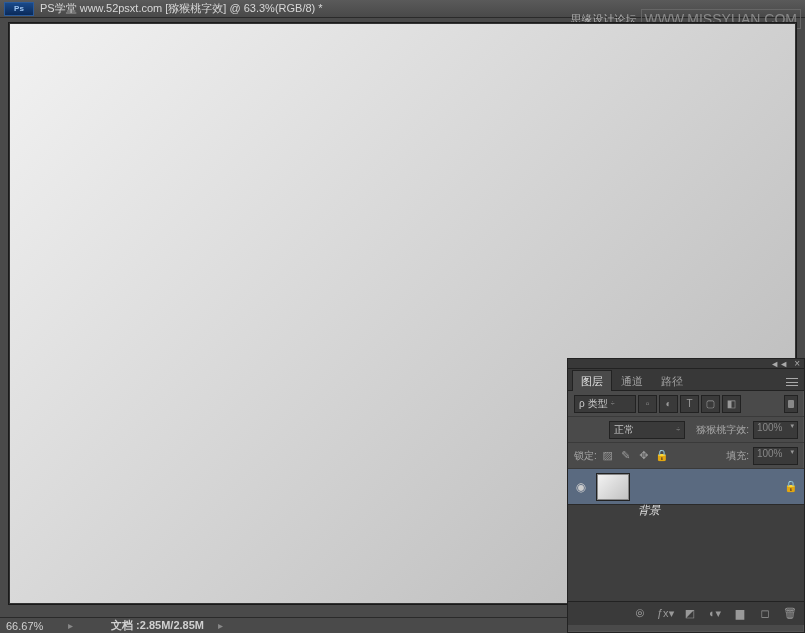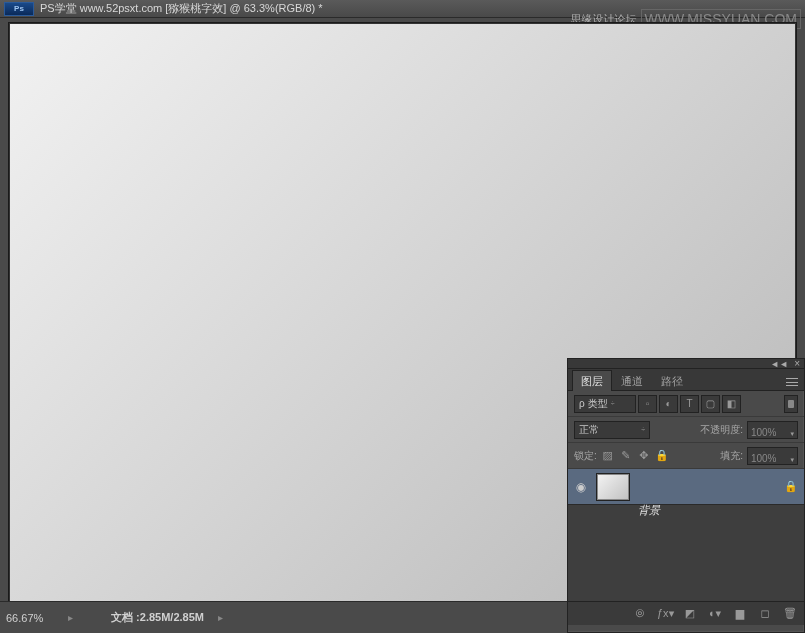--- a/index.html
+++ b/index.html
@@ -40,21 +40,21 @@
       position: absolute;
       left: 8px; top: 22px;
       width: 789px; height: 583px;
       background: linear-gradient(135deg, #f2f2f2, #b6b6b6);
       border: 1px solid #1a1a1a;
       box-shadow: inset 0 0 0 1px #333;
     }
     .statusbar {
       position: absolute;
       left: 0; bottom: 0;
-      width: 805px; height: 32px;
+      width: 805px; height: 16px;
       background: #4a4a4a;
       border-top: 1px solid #2a2a2a;
       display: flex; align-items: center;
       padding: 0 6px;
       gap: 14px;
       color: #d0d0d0;
       font-size: 11px;
     }
     .statusbar .zoom { width: 48px; }
     .statusbar .chev { color: #888; font-size: 10px; }
@@ -126,21 +126,21 @@
     .sel {
       background: #3a3a3a;
       border: 1px solid #222;
       color: #c8c8c8;
       height: 18px;
       display: flex; align-items: center;
       padding: 0 4px;
       gap: 3px;
     }
     .sel.kind { width: 62px; }
-    .sel.blend { width: 76px; }
+    .sel.blend { width: 76px; margin-left: 35px; }
     .tri { font-size: 7px; color: #999; }
     .mini {
       width: 19px; height: 18px;
       background: #3a3a3a;
       border: 1px solid #222;
       display: flex; align-items: center; justify-content: center;
       color: #999; font-size: 10px;
     }
     .toggle {
       width: 14px; height: 18px;
@@ -148,24 +148,24 @@
       border: 1px solid #222;
       margin-left: auto;
       position: relative;
     }
     .toggle::after {
       content:''; position:absolute; top:4px; left:3px;
       width:6px; height:8px; background:#888; border-radius:1px;
     }
     .lbl { color: #a8a8a8; }
     .val {
-      display: flex; align-items: flex-end;
-      background: #3a3a3a;
-      border: 1px solid #222;
-      height: 18px; padding: 0 3px; gap: 14px;
+      display: flex; align-items: flex-start;
+      background: #3a3a3a;
+      border: 1px solid #222;
+      height: 18px; padding: 0 3px; gap: 8px;
       color: #888;
     }
     .row3 { justify-content: flex-start; gap: 4px; }
     .lock-ico { width: 14px; text-align: center; color: #999; font-size: 11px; }
     .spacer { flex: 1; }
 
     .layer-list {
       flex: 1;
       background: #3e3e3e;
       height: 132px;
@@ -251,21 +251,21 @@
     <div class="mini">◧</div>
     <div class="toggle"></div>
   </div>
 
   <div class="row">
     <div class="sel blend">
       <span>正常</span>
       <span class="tri" style="margin-left:auto">÷</span>
     </div>
     <div class="spacer"></div>
-    <span class="lbl">不透明度:</span>
+    <span class="lbl">猕猴桃字效:</span>
     <div class="val">
       <span>100%</span>
       <span class="tri">▾</span>
     </div>
   </div>
 
   <div class="row row3">
     <span class="lbl">锁定:</span>
     <span class="lock-ico">▨</span>
     <span class="lock-ico">✎</span>

